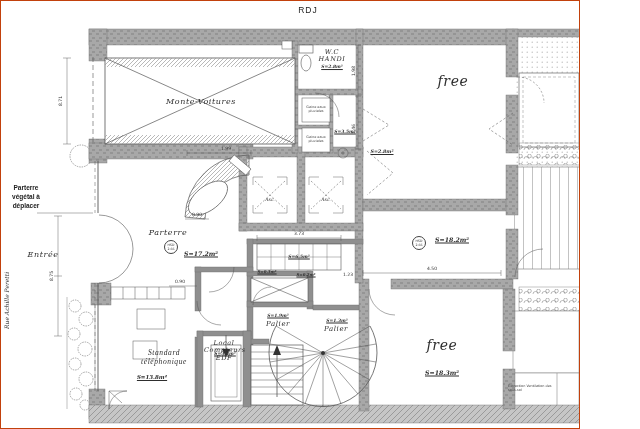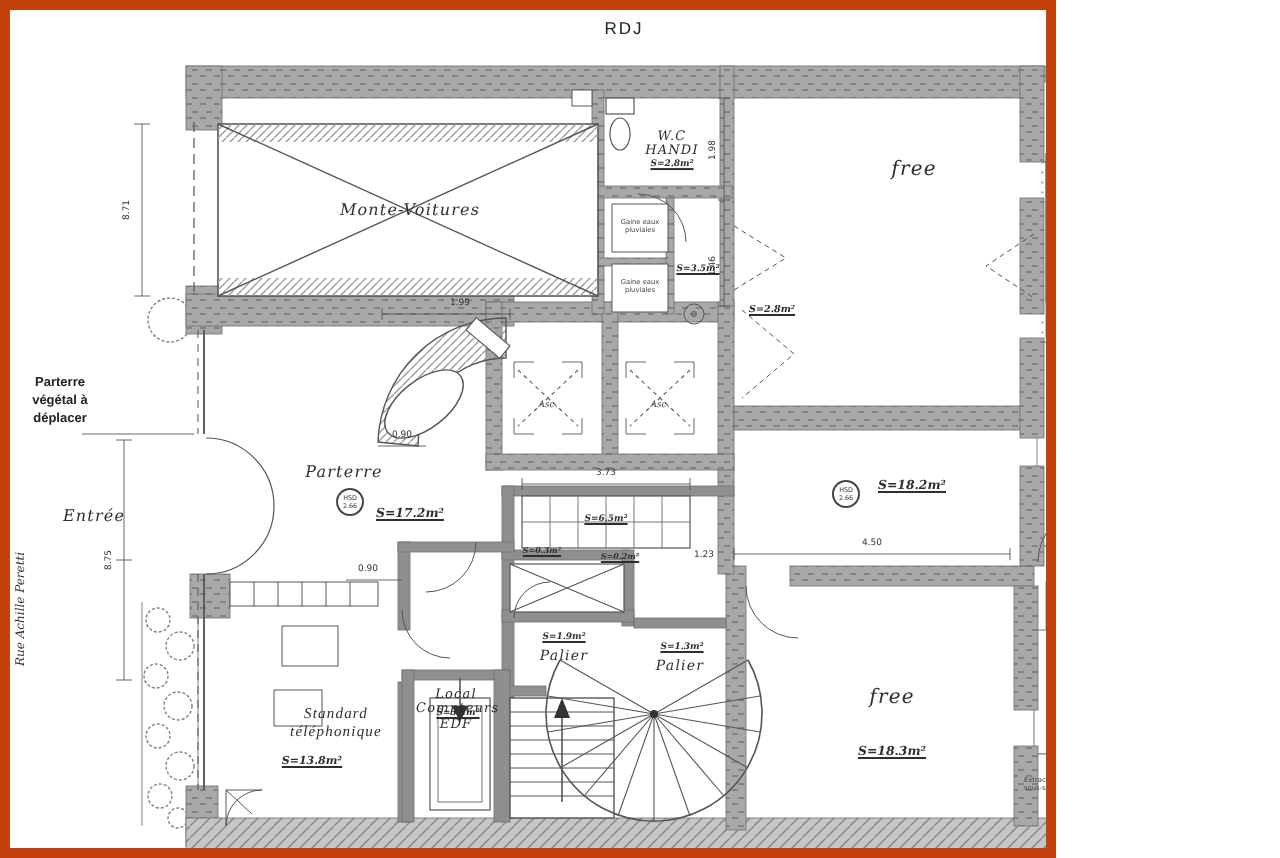--- a/index.html
+++ b/index.html
@@ -1,23 +1,23 @@
 <!DOCTYPE html>
 <html><head>
 <meta charset="utf-8">
 <style>
   html,body{margin:0;padding:0;background:#fff;}
-  #frame{position:relative;width:528px;height:429px;background:#fff;overflow:hidden;
-         font-family:"DejaVu Serif",serif;border:5px solid #c2410c;box-sizing:border-box;}
+  #frame{position:relative;width:580px;height:429px;background:#fff;overflow:hidden;
+         font-family:"DejaVu Serif",serif;border:1px solid #c2410c;box-sizing:border-box;}
   #plan-svg{position:absolute;left:0;top:0;}
   .ctr{position:absolute;transform:translate(-50%,-50%);white-space:nowrap;color:#2e2e2e;}
   .ctrw{position:absolute;transform:translate(-50%,-50%);text-align:center;color:#2e2e2e;}
   .title{font:8.5px "Liberation Sans",sans-serif;letter-spacing:1px;color:#222;}
   .rname{font:italic 8px "DejaVu Serif",serif;letter-spacing:.6px;}
-  .rname.big{font-size:10px;}
+  .rname.big{font-size:14px;}
   .rname.small{font-size:6.5px;line-height:1.15;}
   .area{font:italic bold 5.5px "DejaVu Serif",serif;text-decoration:underline;}
   .area.big{font-size:6.2px;}
   .area.tiny{font-size:4px;}
   .dim{font:4.5px "DejaVu Sans",sans-serif;color:#333;}
   .rot{transform:translate(-50%,-50%) rotate(-90deg);}
   .note{font:bold 6.5px "Liberation Sans",sans-serif;line-height:1.35;color:#222;}
   .street{position:absolute;font:italic 6px "DejaVu Serif",serif;color:#333;
           writing-mode:vertical-rl;transform:rotate(180deg);}
   .hsd{position:absolute;width:14px;height:14px;border:1px solid #444;border-radius:50%;
@@ -252,21 +252,21 @@
 
   <div class="ctr rname" style="left:200px;top:100px;">Monte-Voitures</div>
 
   <div class="ctr rname" style="left:167px;top:231px;">Parterre</div>
   <div class="ctr area big" style="left:200px;top:252px;">S=17.2m²</div>
   <div class="hsd" style="left:163px;top:239px;">
     <span>HSD</span>
     <span>2.66</span>
   </div>
 
-  <div class="ctrw" style="left:331px;top:70px;width:28px;">
+  <div class="ctrw" style="left:331px;top:58px;width:28px;">
     <div class="rname small">W.C HANDI</div>
     <div class="area" style="font-size:4.5px;">S=2.8m²</div>
   </div>
 
   <div class="ctrw tinybox" style="left:315px;top:109px;width:24px;">Gaine eaux pluviales</div>
   <div class="ctrw tinybox" style="left:315px;top:139px;width:24px;">Gaine eaux pluviales</div>
   <div class="ctr area" style="left:344px;top:130px;font-size:4.5px;">S=3.5m²</div>
   <div class="ctr area" style="left:381px;top:150px;font-size:4.8px;">S=2.8m²</div>
 
   <div class="ctr rname big" style="left:452px;top:80px;">free</div>

